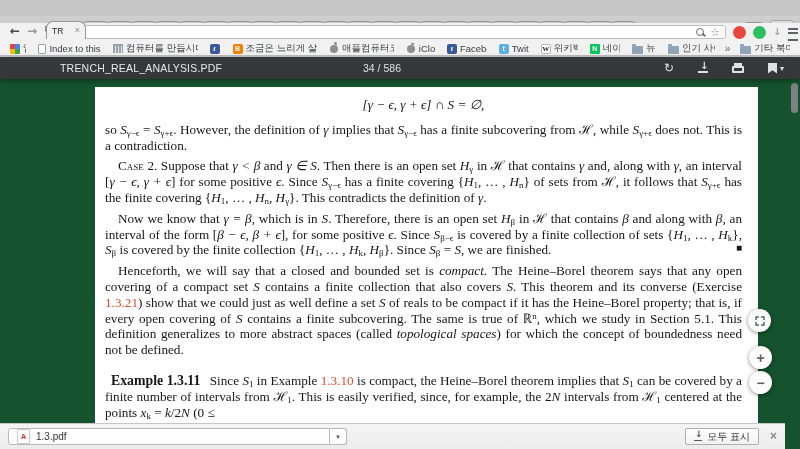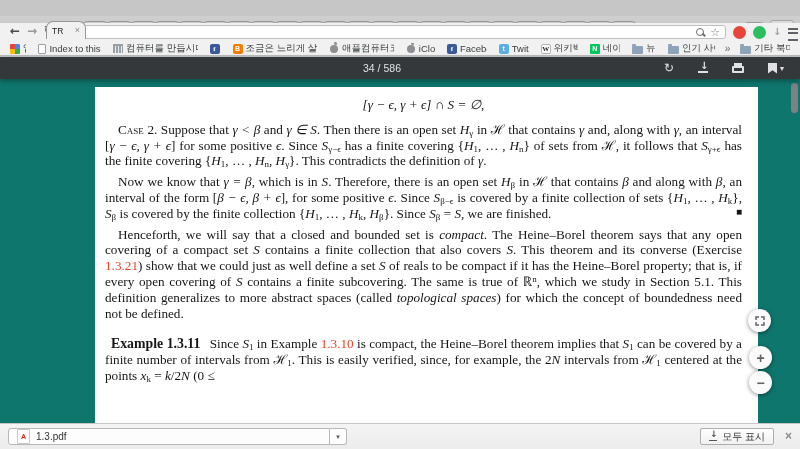--- a/index.html
+++ b/index.html
@@ -92,21 +92,21 @@
   .dlic::before{content:"↓";position:absolute;left:2px;top:-2px;font:bold 10px "DejaVu Sans",sans-serif;}
   .dlic::after{content:"";position:absolute;left:0;right:0;bottom:1px;height:2px;background:#dfe1e5;}
   .prn{width:12px;height:7px;background:#dfe1e5;border-radius:1px;position:relative;margin-top:2px;}
   .prn::before{content:"";position:absolute;left:2px;top:-3px;width:8px;height:3px;background:#dfe1e5;}
   .prn::after{content:"";position:absolute;left:2px;top:2px;width:8px;height:3px;background:#35383b;}
   .bmk-ic{display:flex;align-items:center;gap:3px;}
   .bmshape{width:9px;height:11px;background:#dfe1e5;clip-path:polygon(0 0,100% 0,100% 100%,50% 70%,0 100%);}
   .caret{font-size:8px;color:#dfe1e5;}
 
   
-  .content{position:absolute;top:79px;left:0;right:0;bottom:0;background:#0f766e;overflow:hidden;}
+  .content{position:absolute;top:79px;left:0;right:0;bottom:0;background:#14532d;overflow:hidden;}
   .page{position:absolute;left:95px;top:8px;width:663px;height:380px;background:#fff;
         padding:6px 16px 0 10px;box-sizing:border-box;
         font-family:"Liberation Serif",serif;font-size:13.2px;line-height:15.8px;color:#161616;}
   .page p{margin:0 0 5px;text-align:justify;}
   .page p.ind{text-indent:13px;}
   .formula{text-align:center;font-style:italic;margin:4px 0 9px;}
   .p3wrap{position:relative;}
   .qed{position:absolute;right:0;bottom:2px;font-size:10px;font-style:normal;}
   .plink{color:var(--link,#e04726);margin-top:33px;}
   .sc{font-variant:small-caps;}
@@ -116,21 +116,21 @@
   sub{vertical-align:-.25em;} sup{vertical-align:.45em;}
   .thumb{position:absolute;right:2px;top:4px;width:7px;height:30px;background:#7e8184;border-radius:4px;}
 
   
   .fab{position:absolute;width:23px;height:23px;border-radius:50%;background:#fbfbfb;
        box-shadow:0 1px 4px rgba(0,0,0,.45);color:#5f6368;display:flex;align-items:center;justify-content:center;
        font:bold 14px "Liberation Sans",sans-serif;z-index:3;}
   .fab.fit{left:748px;top:230px;} .fab.zin{left:749px;top:267px;} .fab.zout{left:749px;top:292px;}
 
   
-  .dlbar{position:absolute;left:0;right:0;bottom:0;height:25px;background:linear-gradient(#f4f4f4,#ececec);
+  .dlbar{position:absolute;left:0;right:15px;bottom:0;height:25px;background:linear-gradient(#f4f4f4,#ececec);
          border-top:1px solid #c6c6c6;z-index:6;}
   .dlchip{position:absolute;left:8px;top:4px;height:17px;display:flex;}
   .dlmain{width:322px;background:#fdfdfd;border:1px solid #b8b8b8;border-radius:3px 0 0 3px;
           display:flex;align-items:center;gap:6px;padding:0 8px;box-sizing:border-box;}
   .pdficon{width:11px;height:13px;background:#fff;border:1px solid #c9c9c9;border-radius:1px;
            display:flex;align-items:center;justify-content:center;font:bold 7px "Liberation Sans",sans-serif;color:#d93025;}
   .dlname{font-size:10px;color:#333;}
   .dlcaret{width:16px;background:#fdfdfd;border:1px solid #b8b8b8;border-left:none;border-radius:0 3px 3px 0;
            display:flex;align-items:center;justify-content:center;font-size:7px;color:#555;}
   .showall{position:absolute;right:26px;top:4px;height:17px;padding:0 8px;display:flex;align-items:center;gap:5px;
@@ -392,35 +392,37 @@
       </div>
     <span class="bm-spacer"></span>
     <span class="chev">»</span>
     <div class="bmk">
       <span class="fv folder"></span>
       <span class="lbl">기타 북마크</span>
     </div>
   </div>
 
   <div class="pdfbar">
+    <span class="pdf-title">TRENCH_REAL_ANALYSIS.PDF</span>
     <span class="pdf-page">34 / 586</span>
     <div class="pdf-icons">
       <span class="rot">↻</span>
       <span class="dlic"></span>
       <span class="prn"></span>
       <span class="bmk-ic">
         <span class="bmshape"></span>
         <span class="caret">▾</span>
       </span>
     </div>
   </div>
 
   <div class="content">
     <div class="page">
       <div class="formula">[γ − ϵ, γ + ϵ] ∩ S = ∅,</div>
+      <p>so <i>S</i><sub>γ−ϵ</sub> = <i>S</i><sub>γ+ϵ</sub>. However, the definition of <i>γ</i> implies that <i>S</i><sub>γ−ϵ</sub> has a finite subcovering from ℋ, while <i>S</i><sub>γ+ϵ</sub> does not. This is a contradiction.</p>
       <p class="ind"><span class="sc">Case</span> 2. Suppose that <i>γ &lt; β</i> and <i>γ ∈ S</i>. Then there is an open set <i>H</i><sub>γ</sub> in ℋ that contains <i>γ</i> and, along with <i>γ</i>, an interval [<i>γ − ϵ, γ + ϵ</i>] for some positive <i>ϵ</i>. Since <i>S</i><sub>γ−ϵ</sub> has a finite covering {<i>H</i><sub>1</sub>, … , <i>H</i><sub>n</sub>} of sets from ℋ, it follows that <i>S</i><sub>γ+ϵ</sub> has the finite covering {<i>H</i><sub>1</sub>, … , <i>H</i><sub>n</sub>, <i>H</i><sub>γ</sub>}. This contradicts the definition of <i>γ</i>.</p>
       <p class="ind p3wrap"><span>Now we know that <i>γ = β</i>, which is in <i>S</i>. Therefore, there is an open set <i>H</i><sub>β</sub> in ℋ that contains <i>β</i> and along with <i>β</i>, an interval of the form [<i>β − ϵ, β + ϵ</i>], for some positive <i>ϵ</i>. Since <i>S</i><sub>β−ϵ</sub> is covered by a finite collection of sets {<i>H</i><sub>1</sub>, … , <i>H</i><sub>k</sub>}, <i>S</i><sub>β</sub> is covered by the finite collection {<i>H</i><sub>1</sub>, … , <i>H</i><sub>k</sub>, <i>H</i><sub>β</sub>}. Since <i>S</i><sub>β</sub> = <i>S</i>, we are finished.</span><span class="qed">■</span></p>
       <p class="ind">Henceforth, we will say that a closed and bounded set is <i>compact</i>. The Heine–Borel theorem says that any open covering of a compact set <i>S</i> contains a finite collection that also covers <i>S</i>. This theorem and its converse (Exercise <span class="plink">1.3.21</span>) show that we could just as well define a set <i>S</i> of reals to be compact if it has the Heine–Borel property; that is, if every open covering of <i>S</i> contains a finite subcovering. The same is true of ℝ<sup>n</sup>, which we study in Section 5.1. This definition generalizes to more abstract spaces (called <i>topological spaces</i>) for which the concept of boundedness need not be defined.</p>
       <p class="ex"><b>Example 1.3.11</b> Since <i>S</i><sub>1</sub> in Example <span class="plink">1.3.10</span> is compact, the Heine–Borel theorem implies that <i>S</i><sub>1</sub> can be covered by a finite number of intervals from ℋ<sub>1</sub>. This is easily verified, since, for example, the 2<i>N</i> intervals from ℋ<sub>1</sub> centered at the points <i>x</i><sub>k</sub> = <i>k</i>/2<i>N</i> (0 ≤</p>
     </div>
 
     <div class="thumb"></div>
 
     <div class="fab fit">
       <svg width="12" height="12" viewBox="0 0 24 24">

